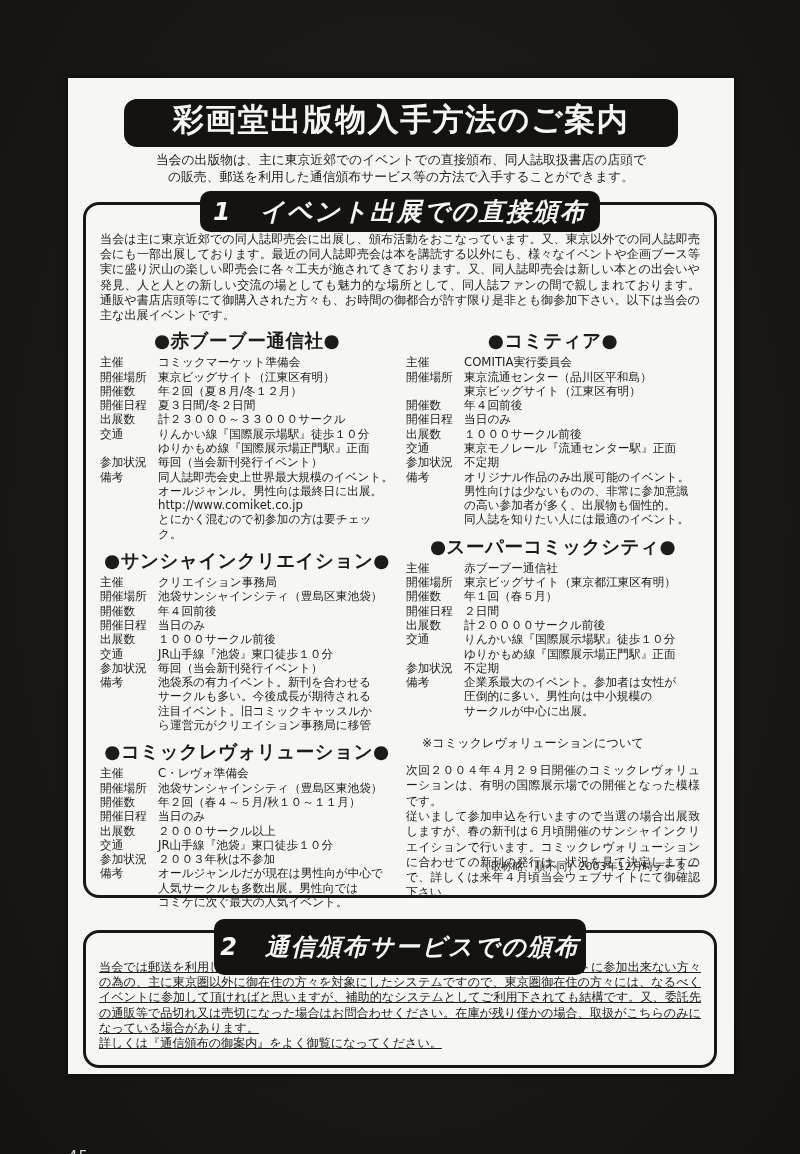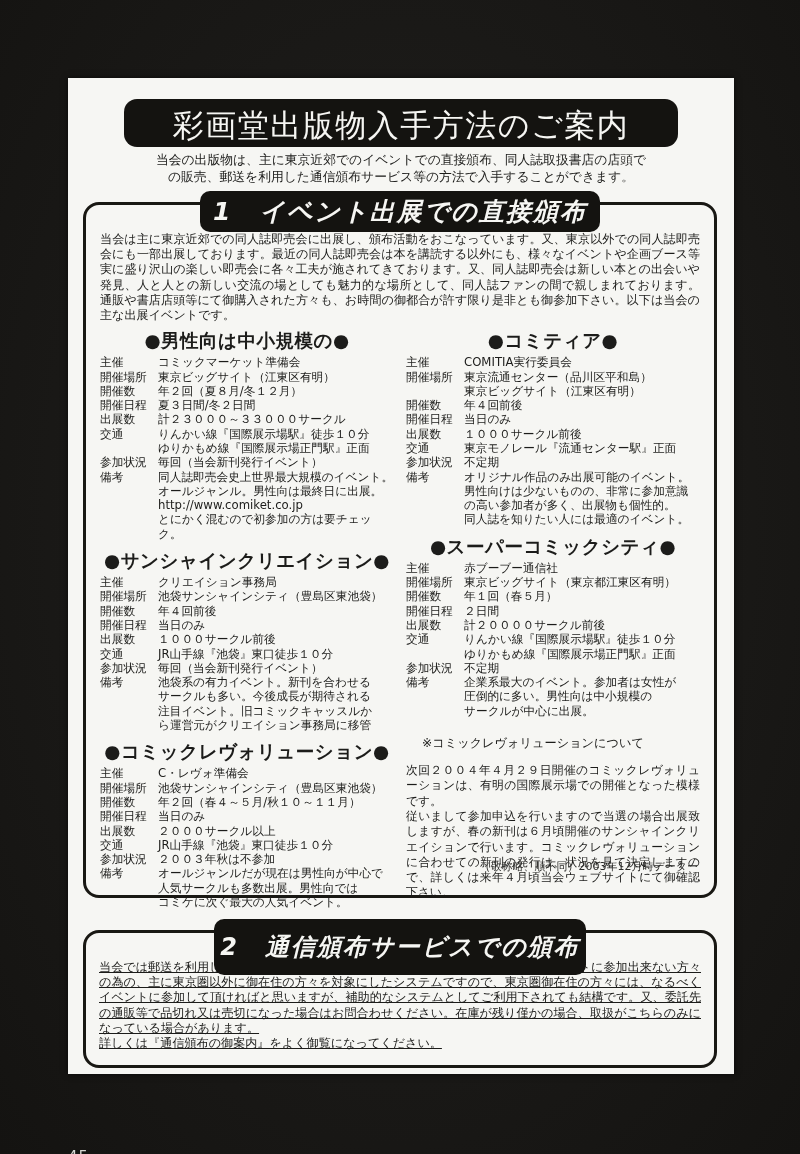--- a/index.html
+++ b/index.html
@@ -9,22 +9,22 @@
     font-family:"DejaVu Sans","Liberation Sans",sans-serif;
     color:#1c1c1a;
   }
   .page{
     position:absolute;left:68px;top:78px;width:666px;height:996px;
     background:#f6f6f3;box-shadow:0 0 6px rgba(0,0,0,.6);
   }
   .title-banner{
     position:absolute;left:56px;top:21px;width:554px;height:48px;
     background:#141310;border-radius:13px;
-    display:flex;align-items:flex-end;justify-content:center;
-    color:#f6f6f3;font-size:31px;font-weight:normal;letter-spacing:1.5px;
+    display:flex;align-items:flex-start;justify-content:center;
+    color:#f6f6f3;font-size:31px;font-weight:bold;letter-spacing:1.5px;
     white-space:nowrap;
   }
   .page-intro{
     position:absolute;top:74px;left:40px;right:40px;
     text-align:center;font-size:12.8px;line-height:16.5px;
     white-space:pre-line;
   }
   .secbox{
     position:absolute;left:15px;width:628px;
     border:3px solid #191813;border-radius:16px;
@@ -84,21 +84,21 @@
       <span>1　イベント出展での直接頒布</span>
     </div>
 
     <div class="sec1-intro">当会は主に東京近郊での同人誌即売会に出展し、頒布活動をおこなっています。又、東京以外での同人誌即売会にも一部出展しております。最近の同人誌即売会は本を講読する以外にも、様々なイベントや企画ブース等実に盛り沢山の楽しい即売会に各々工夫が施されてきております。又、同人誌即売会は新しい本との出会いや発見、人と人との新しい交流の場としても魅力的な場所として、同人誌ファンの間で親しまれております。通販や書店店頭等にて御購入された方々も、お時間の御都合が許す限り是非とも御参加下さい。以下は当会の主な出展イベントです。</div>
 
     <div class="cols">
 
       <div class="col">
 
         <div class="event">
-          <div class="event-title">●男性向は中小規模の●</div>
+          <div class="event-title">●赤ブーブー通信社●</div>
           <div class="row">
               <span class="lbl">主催</span>
               <span class="val">コミックマーケット準備会</span>
             </div>
           <div class="row">
               <span class="lbl">開催場所</span>
               <span class="val">東京ビッグサイト（江東区有明）</span>
             </div>
           <div class="row">
               <span class="lbl">開催数</span>

